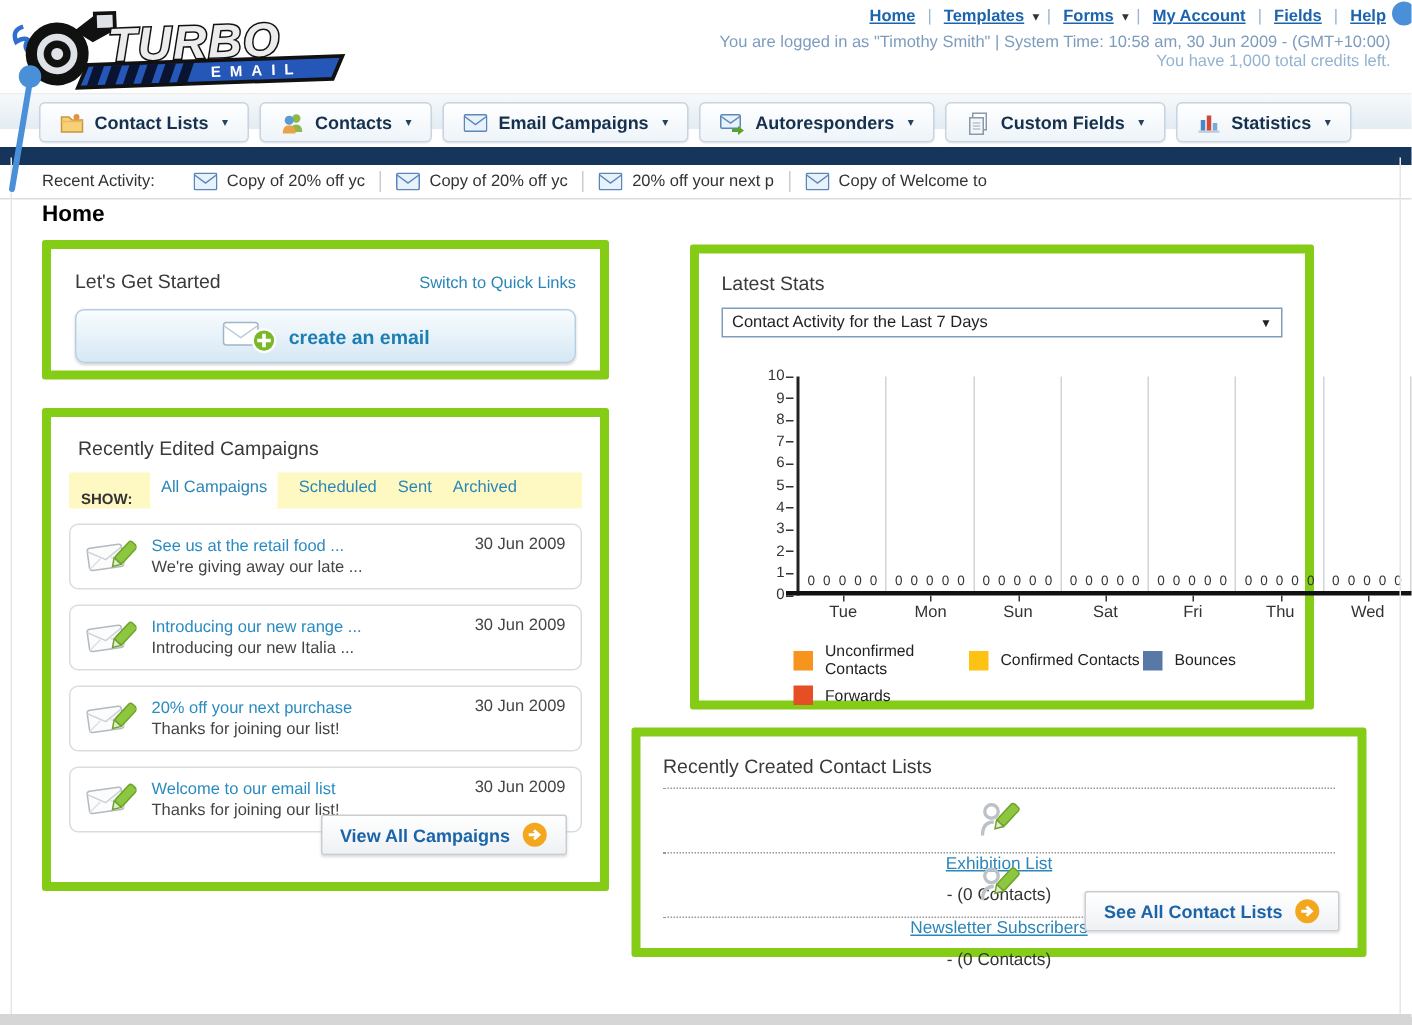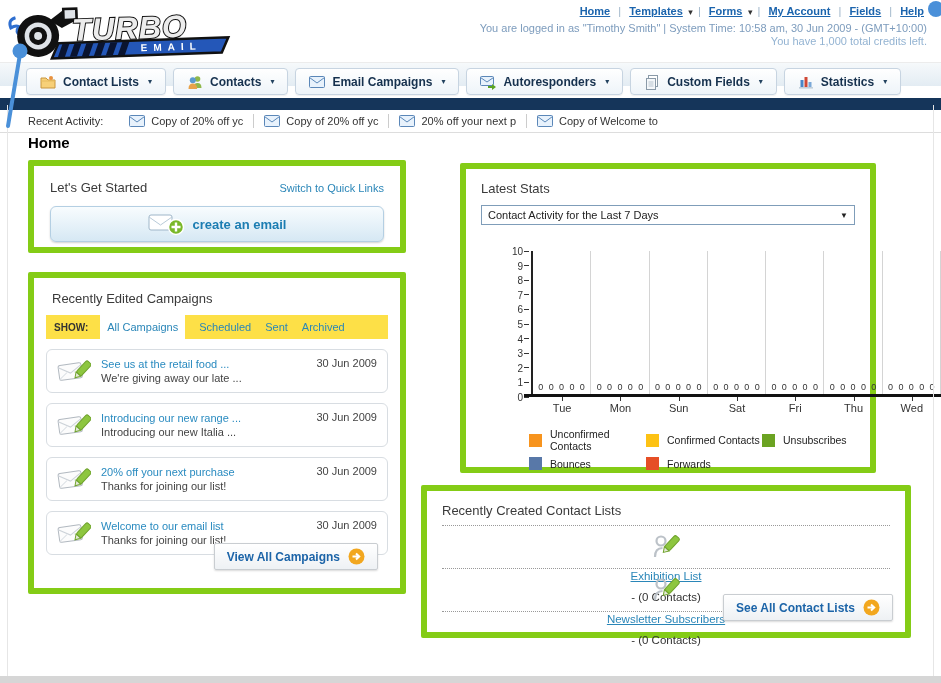--- a/index.html
+++ b/index.html
@@ -63,21 +63,21 @@
     border:1px solid #b4cfe3; border-radius:6px;
     background:linear-gradient(#f8fcfe,#d6e8f4);
     box-shadow:0 1px 2px rgba(0,0,0,.18);
     color:#1c7db2; font-weight:bold; font-size:13px; cursor:pointer;
   }
 
   
   #campaigns { top:272px; left:28px; width:378px; height:322px; padding:13px 12px; }
   #campaigns .panel-title { margin-left:6px; }
   .show-strip {
-    margin-top:9px; height:24px; background:#fde047; display:flex; align-items:center;
+    margin-top:9px; height:24px; background:#fef9c3; display:flex; align-items:flex-end;
     padding:0 8px; gap:12px; font-size:11px;
   }
   .show-label { color:#333; font-weight:bold; font-size:10px; }
   .filter { color:#2a86b8; text-decoration:none; cursor:pointer; }
   .filter.active { background:#fff; color:#2a86b8; padding:8px 7px; border-radius:2px; }
   .camp-row {
     position:relative; margin-top:10px; height:44px; border:1px solid #d8dde2; border-radius:6px;
     display:flex; align-items:center; padding:0 10px; gap:10px; background:#fff;
   }
   .camp-title { color:#2a8bc0; font-size:11px; text-decoration:none; display:block; }
@@ -523,24 +523,20 @@
   <div class="legend" id="legend">
       <div class="leg-item">
         <span class="swatch" style="background: rgb(247, 148, 30);"></span>
         <span class="leg-label">Unconfirmed Contacts</span>
       </div>
       <div class="leg-item">
         <span class="swatch" style="background: rgb(253, 194, 20);"></span>
         <span class="leg-label">Confirmed Contacts</span>
       </div>
       <div class="leg-item">
-        <span class="swatch" style="background: rgb(107, 163, 34);"></span>
-        <span class="leg-label">Unsubscribes</span>
-      </div>
-      <div class="leg-item">
         <span class="swatch" style="background: rgb(88, 120, 168);"></span>
         <span class="leg-label">Bounces</span>
       </div>
       <div class="leg-item">
         <span class="swatch" style="background: rgb(230, 79, 38);"></span>
         <span class="leg-label">Forwards</span>
       </div>
     </div>
 </div>
 

